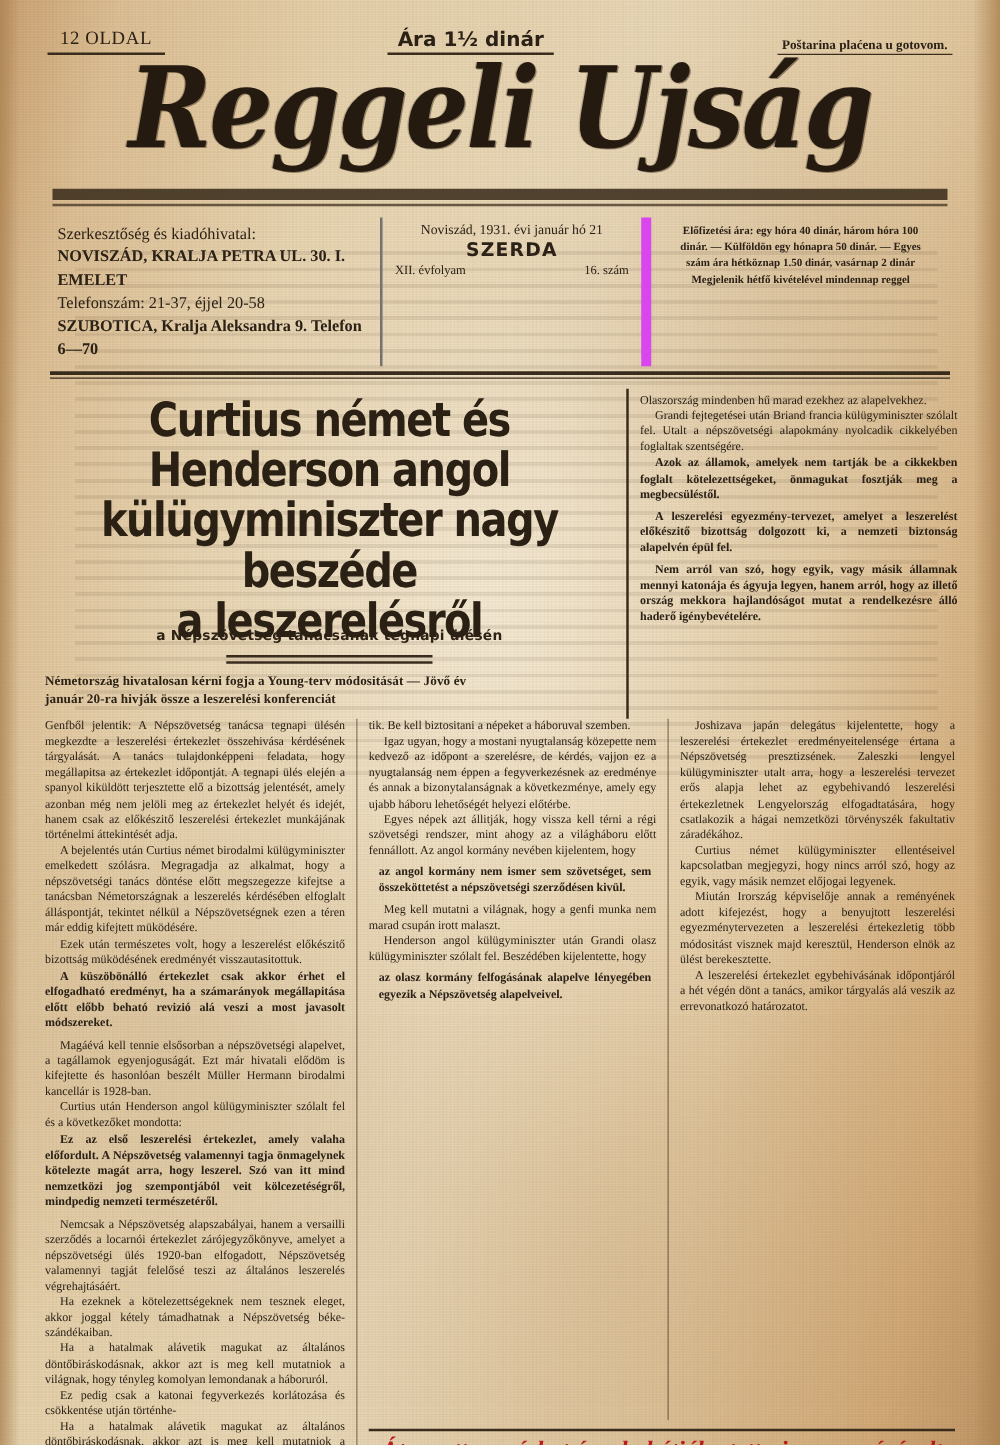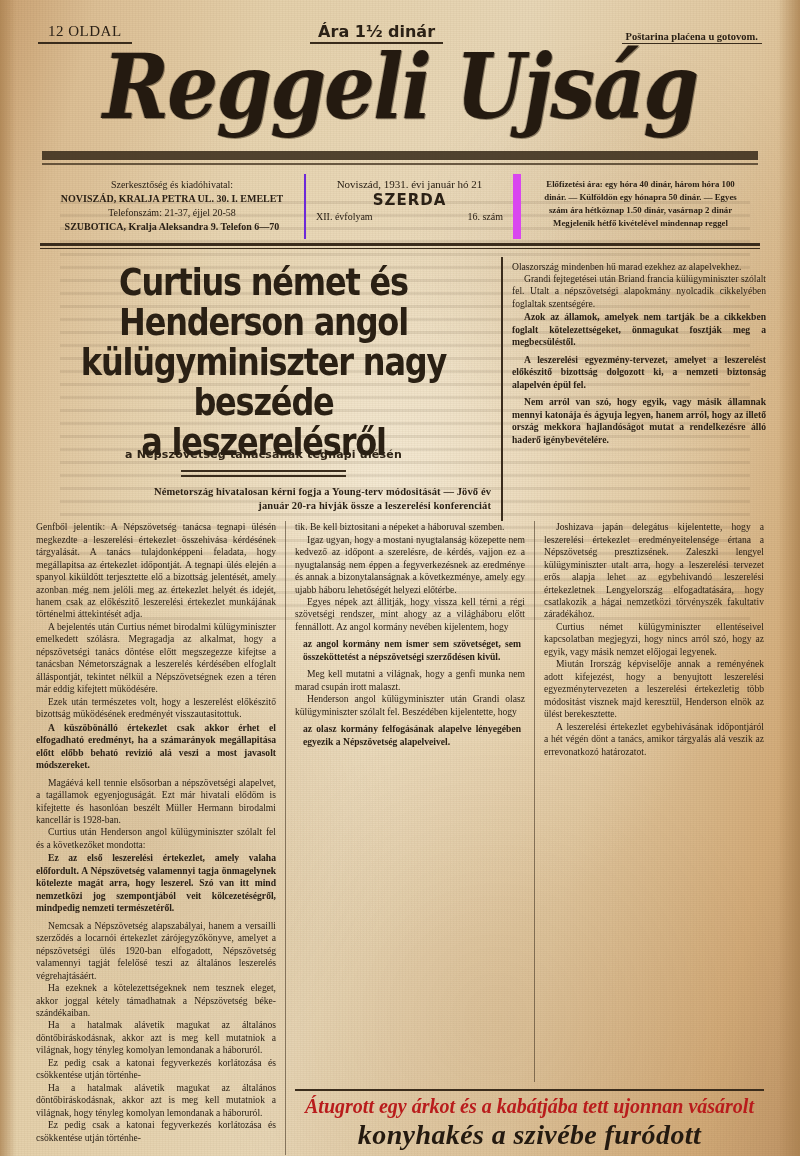--- a/index.html
+++ b/index.html
@@ -65,21 +65,21 @@
     transform-origin:center bottom;
     display:block;
     padding:6px 0 10px;
   }
   .mrule{height:9px;background:#3b2d1d;margin:10px 12px 0;opacity:.88;}
   .mrule2{height:2px;background:#4a3925;margin:3px 12px 0;opacity:.8;}
 
   
   .infobar{display:flex;margin:8px 10px 0;border-top:1px solid rgba(60,45,28,.0);}
   .ib{padding:4px 6px;}
-  .ib.left{width:252px;text-align:center;font-size:10px;line-height:1.42;border-right:2px solid #6d28d9;}
+  .ib.left{width:252px;text-align:left;font-size:13px;line-height:1.42;border-right:2px solid #737373;}
   .ib.mid{width:195px;text-align:center;border-right:8px solid #d946ef;}
   .ib.right{flex:1;text-align:center;font-size:8.8px;line-height:1.5;font-weight:bold;}
   .ib.left .b{font-weight:bold;}
   .ib.mid .d{font-size:11px;margin-bottom:1px;}
   .ib.mid .day{font-family:"DejaVu Sans",sans-serif;font-weight:bold;font-size:15px;letter-spacing:1px;margin:1px 0 2px;}
   .ib.mid .vol{display:flex;justify-content:space-between;font-size:10px;padding:0 4px;}
   .barrule{height:3px;background:#3a2c1c;margin:4px 10px 0;}
   .barrule.thin{height:1px;margin-top:2px;}
 
   
@@ -93,21 +93,21 @@
     transform:scaleY(1.18);transform-origin:top center;
   }
   h1.head .l2{display:block;}
   h1.head .l3{display:block;}
   .subhead{
     font-family:"DejaVu Sans",sans-serif;font-weight:bold;
     font-size:11px;text-align:center;margin:16px 0 0;letter-spacing:.2px;color:#2e2316;
   }
   .dblrule{width:165px;height:0;margin:9px auto 8px;border-top:2px solid #3a2c1c;border-bottom:2px solid #3a2c1c;height:3px;}
   .lead{
-    font-weight:bold;font-size:10.5px;line-height:1.34;text-align:right;margin:0 0 8px;letter-spacing:.1px;
+    font-weight:bold;font-size:10.5px;line-height:1.34;text-align:left;margin:0 0 8px;letter-spacing:.1px;
   }
 
   
   .cols{display:flex;margin:0 6px;}
   .col{font-size:9.6px;line-height:1.3;text-align:justify;hyphens:auto;}
   .col p{margin:0 0 0;text-indent:12px;}
   .col p.ni{text-indent:0;}
   .col p.bq{font-weight:bold;text-indent:0;margin:5px 0 5px;padding:0 4px 0 8px;}
   .col p.bq2{font-weight:bold;text-indent:12px;margin:1px 0 5px;}
   .col.c1{width:240px;padding-right:9px;border-right:1px solid rgba(58,44,28,.55);}

